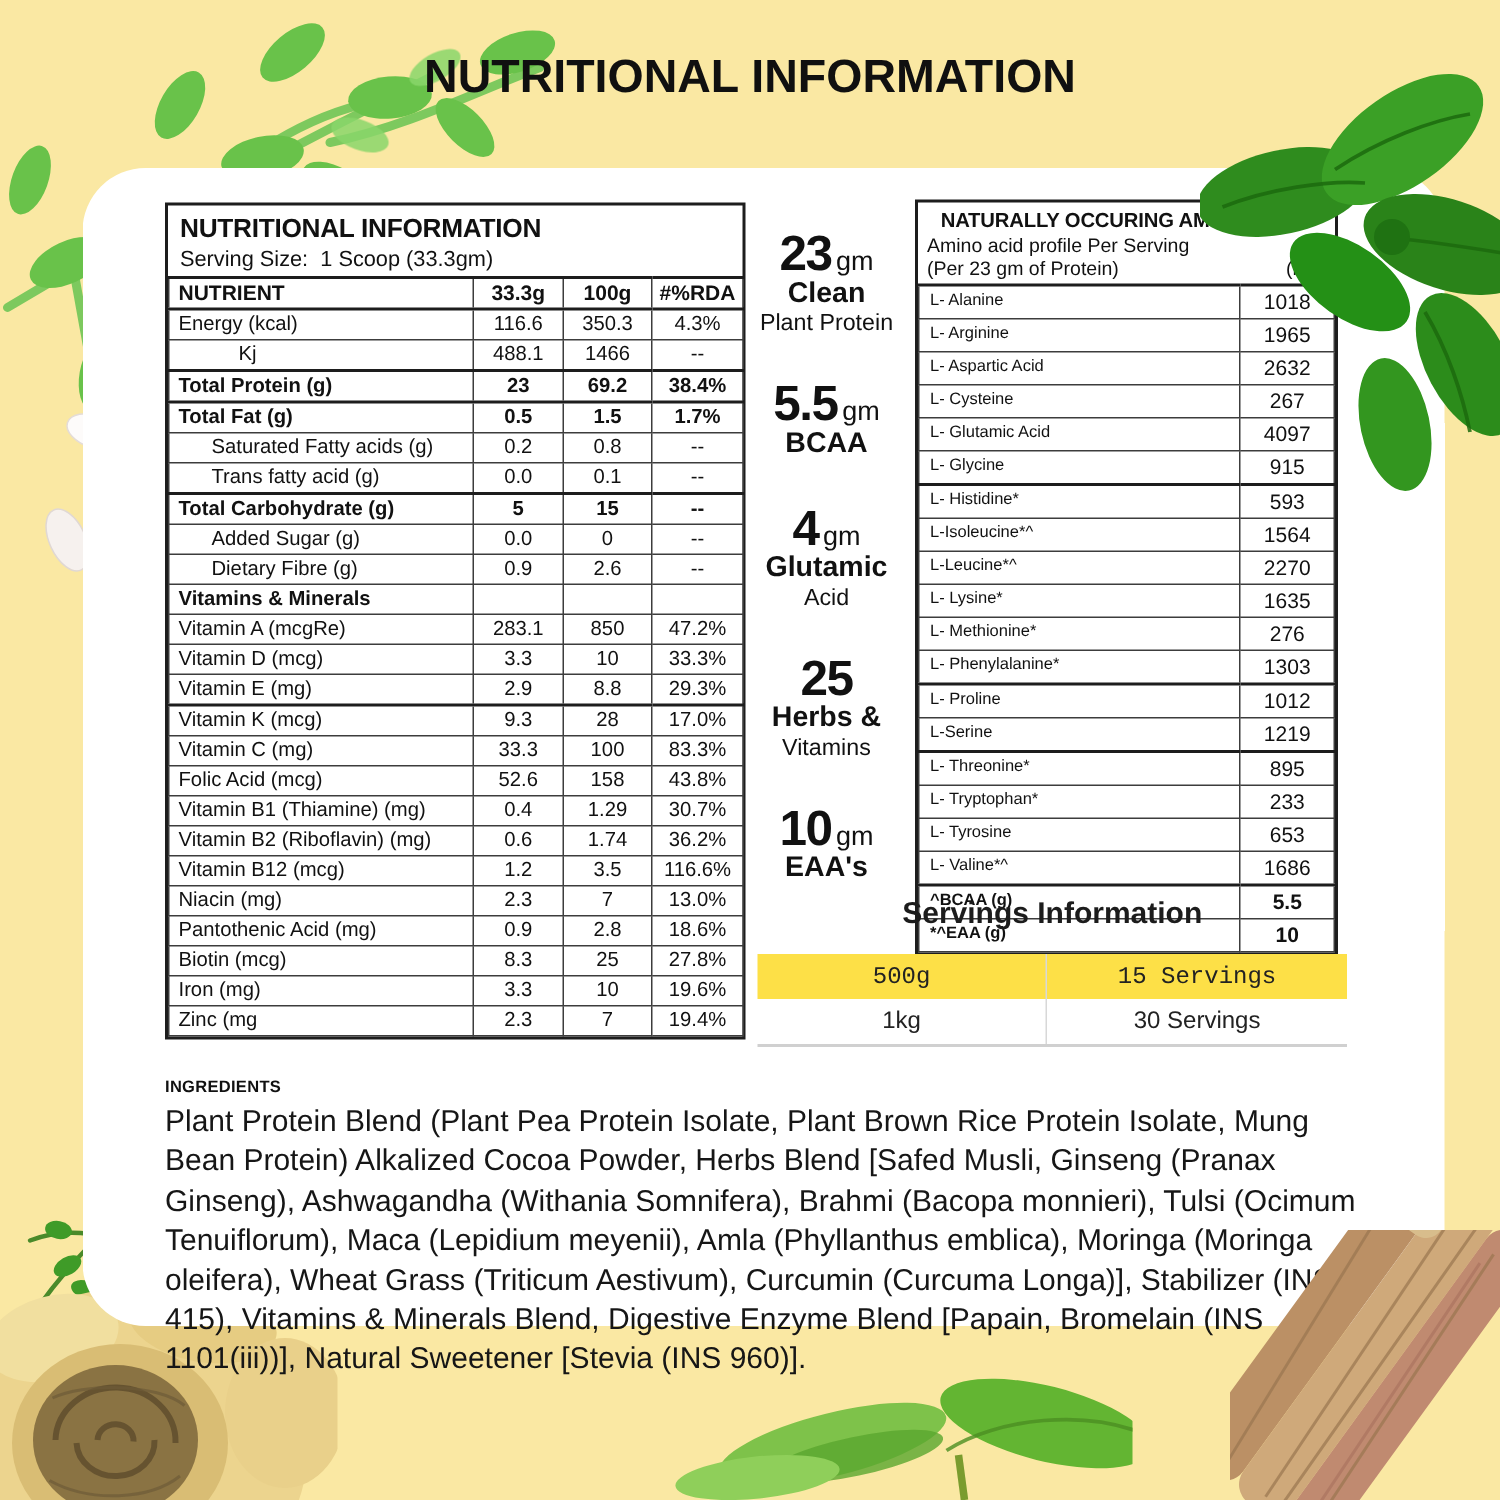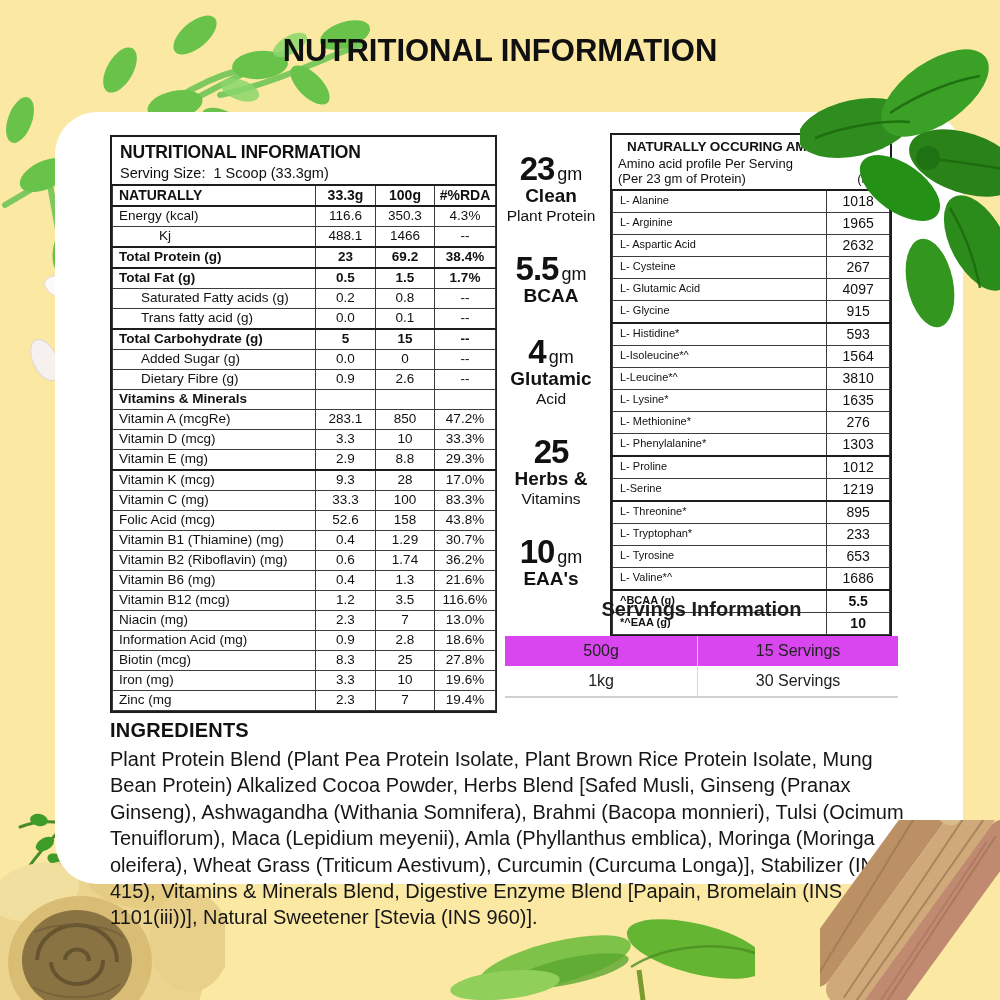--- a/index.html
+++ b/index.html
@@ -49,27 +49,27 @@
   table.am td.an{text-align:left;padding-left:7px;}
   table.am td.av{text-align:center;font-size:14px;}
   table.am tr.thick td{border-top-width:2px;border-top-color:#1d1d1d;}
   table.am tr:first-child td{border-top:2px solid #1d1d1d;}
 
   
   .serv{position:absolute;left:450px;top:486px;width:393px;}
   .serv .st{text-align:center;font-size:20px;font-weight:600;color:#1c1c1c;margin-bottom:15px;}
   table.sv{width:100%;border-collapse:collapse;table-layout:fixed;}
   table.sv td{font-size:16px;text-align:center;height:28px;color:#222;}
-  table.sv tr.shaded td{background:#d946ef;}
+  table.sv tr.shaded td{background:#fde047;font-family:Liberation Mono, monospace;}
   table.sv td + td{border-left:1px solid #d8d8d8;}
   table.sv tr:last-child td{border-bottom:2px solid #d0d0d0;}
 
   
   .ing{position:absolute;left:55px;top:607px;width:800px;}
-  .ing .ih{font-size:20px;font-weight:bold;margin-bottom:4px;letter-spacing:0.2px;}
+  .ing .ih{font-size:11px;font-weight:bold;margin-bottom:4px;letter-spacing:0.2px;}
   .ing p{font-size:20px;line-height:1.32;margin:0;color:#161616;}
 
   
   .decor{position:absolute;pointer-events:none;}
   .z0{z-index:0;} .z2{z-index:2;}
 </style>
 </head>
 <body>
 
 <div class="stage">
@@ -221,21 +221,21 @@
       </div>
       <table class="nut">
         <colgroup>
             <col style="width:203px">
             <col style="width:60px">
             <col style="width:59px">
             <col style="width:61px">
           </colgroup>
         <thead>
           <tr>
-            <th class="name">NATURALLY</th>
+            <th class="name">NUTRIENT</th>
             <th>33.3g</th>
             <th>100g</th>
             <th>#%RDA</th>
           </tr>
         </thead>
         <tbody>
             <tr>
               <td class="name">Energy (kcal)</td>
               <td class="val">116.6</td>
               <td class="val">350.3</td>
@@ -337,39 +337,33 @@
               <td class="val">1.29</td>
               <td class="val">30.7%</td>
             </tr>
             <tr>
               <td class="name">Vitamin B2 (Riboflavin) (mg)</td>
               <td class="val">0.6</td>
               <td class="val">1.74</td>
               <td class="val">36.2%</td>
             </tr>
             <tr>
-              <td class="name">Vitamin B6 (mg)</td>
-              <td class="val">0.4</td>
-              <td class="val">1.3</td>
-              <td class="val">21.6%</td>
-            </tr>
-            <tr>
               <td class="name">Vitamin B12 (mcg)</td>
               <td class="val">1.2</td>
               <td class="val">3.5</td>
               <td class="val">116.6%</td>
             </tr>
             <tr>
               <td class="name">Niacin (mg)</td>
               <td class="val">2.3</td>
               <td class="val">7</td>
               <td class="val">13.0%</td>
             </tr>
             <tr>
-              <td class="name">Information Acid (mg)</td>
+              <td class="name">Pantothenic Acid (mg)</td>
               <td class="val">0.9</td>
               <td class="val">2.8</td>
               <td class="val">18.6%</td>
             </tr>
             <tr>
               <td class="name">Biotin (mcg)</td>
               <td class="val">8.3</td>
               <td class="val">25</td>
               <td class="val">27.8%</td>
             </tr>
@@ -471,21 +465,21 @@
             <tr class="thick">
               <td class="an">L- Histidine*</td>
               <td class="av">593</td>
             </tr>
             <tr>
               <td class="an">L-Isoleucine*^</td>
               <td class="av">1564</td>
             </tr>
             <tr>
               <td class="an">L-Leucine*^</td>
-              <td class="av">3810</td>
+              <td class="av">2270</td>
             </tr>
             <tr>
               <td class="an">L- Lysine*</td>
               <td class="av">1635</td>
             </tr>
             <tr>
               <td class="an">L- Methionine*</td>
               <td class="av">276</td>
             </tr>
             <tr>

